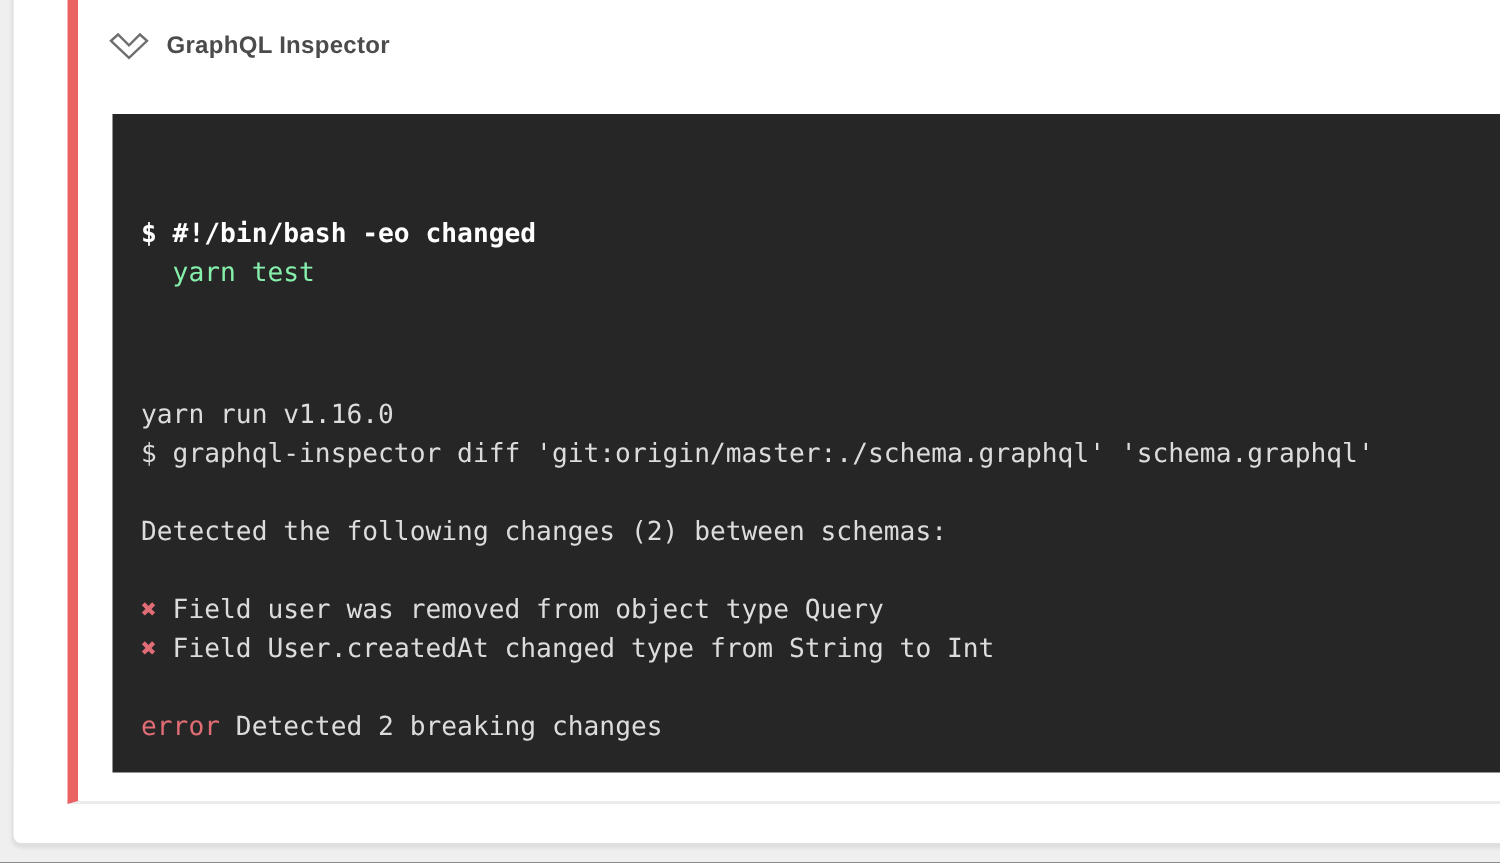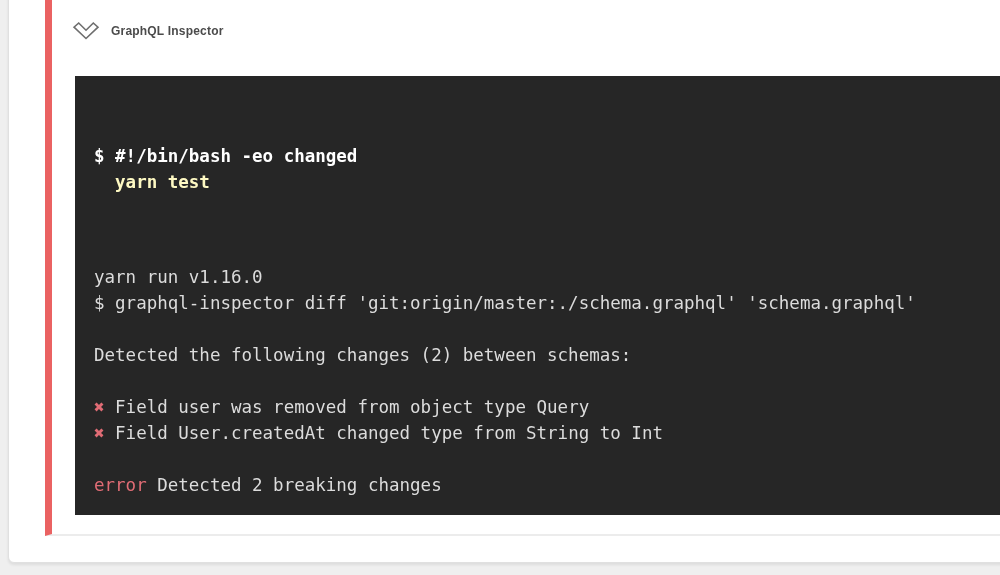--- a/index.html
+++ b/index.html
@@ -35,21 +35,21 @@
 
   .card-header {
     display: flex;
     align-items: center;
     gap: 11px;
     padding: 22px 0 0 20px;
     cursor: pointer;
   }
   .chevron { width: 28px; height: 20px; flex: 0 0 auto; }
   .step-title {
-    font-size: 12px;
+    font-size: 16px;
     font-weight: 700;
     color: #4b4b4b;
     line-height: 20px;
     letter-spacing: 0.2px;
   }
 
   
   .terminal {
     position: absolute;
     left: 23px; top: 77px; right: 0;
@@ -72,18 +72,18 @@
   <div class="card">
 
     <div class="card-header">
       <svg class="chevron" viewBox="0 0 28 20" fill="none" xmlns="http://www.w3.org/2000/svg">
         <path d="M2 6.2 L14 17.5 L26 6.2 L21.3 2 L14 9.2 L6.7 2 Z" stroke="#6e6e6e" stroke-width="1.6" fill="none" stroke-linejoin="miter"></path>
       </svg>
       <span class="step-title">GraphQL Inspector</span>
     </div>
 
     <div class="terminal">
-      <div class="cmd-block" id="cmd-block"><div class="term-line"><span style="color: rgb(255, 255, 255); font-weight: 700;">$ #!/bin/bash -eo changed</span></div><div class="term-line"><span style="color: #fef9c3; font-weight: 700; text-align: right;">  yarn test</span></div></div>
+      <div class="cmd-block" id="cmd-block"><div class="term-line"><span style="color: rgb(255, 255, 255); font-weight: 700;">$ #!/bin/bash -eo changed</span></div><div class="term-line"><span style="color: #86efac; font-weight: 400; text-align: right;">  yarn test</span></div></div>
       <div class="out-block" id="out-block"><div class="term-line"><span style="color: rgb(220, 220, 220);">yarn run v1.16.0</span></div><div class="term-line"><span style="color: rgb(220, 220, 220);">$ graphql-inspector diff 'git:origin/master:./schema.graphql' 'schema.graphql'</span></div><div class="term-line">&nbsp;</div><div class="term-line"><span style="color: rgb(220, 220, 220);">Detected the following changes (2) between schemas:</span></div><div class="term-line">&nbsp;</div><div class="term-line"><span style="color: rgb(224, 108, 117);">✖</span><span style="color: rgb(220, 220, 220);"> Field user was removed from object type Query</span></div><div class="term-line"><span style="color: rgb(224, 108, 117);">✖</span><span style="color: rgb(220, 220, 220);"> Field User.createdAt changed type from String to Int</span></div><div class="term-line">&nbsp;</div><div class="term-line"><span style="color: rgb(224, 108, 117);">error</span><span style="color: rgb(220, 220, 220);"> Detected 2 breaking changes</span></div><div class="term-line">&nbsp;</div></div>
     </div>
 
   </div>
 </div>
 
 </body></html>

